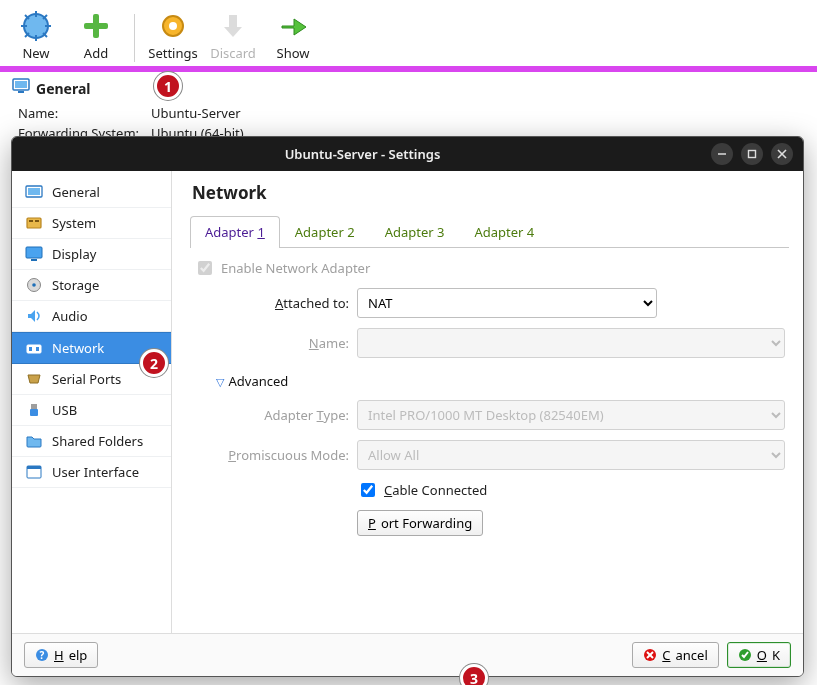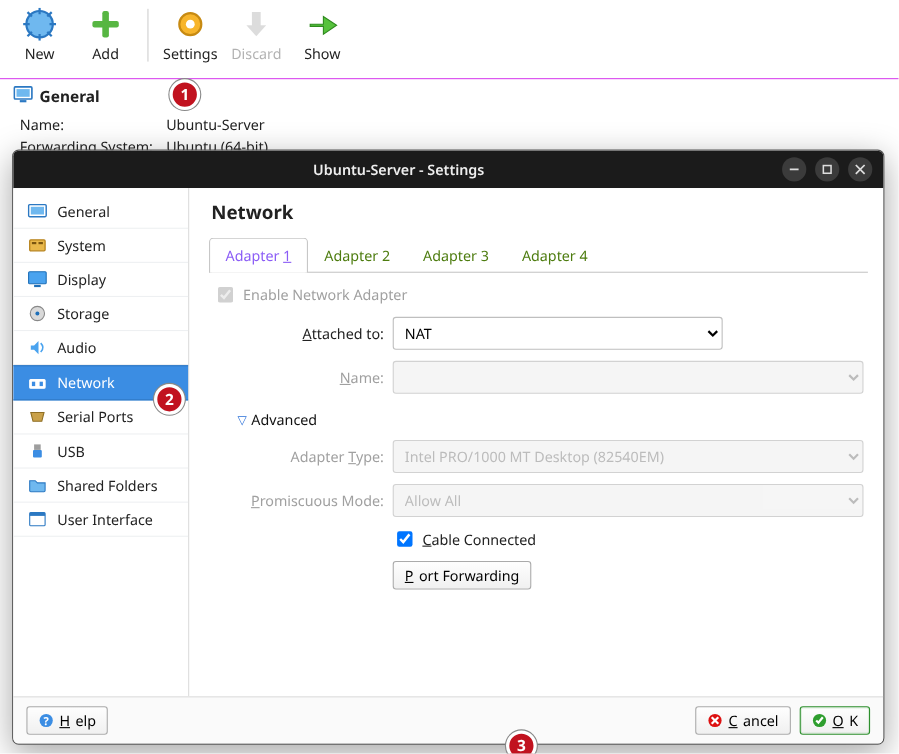--- a/index.html
+++ b/index.html
@@ -11,24 +11,24 @@
     background: #fff;
     width: 817px;
     height: 685px;
     overflow: hidden;
     position: relative;
   }
 
   
   .main-toolbar {
     display: flex;
-    align-items: flex-start;
+    align-items: flex-end;
     padding: 2px 8px 4px;
     gap: 4px;
-    border-bottom: 1px solid #d946ef;
+    border-bottom: 6px solid #d946ef;
     height: 72px;
   }
   .tb-btn {
     width: 56px;
     text-align: center;
     padding-top: 4px;
     cursor: pointer;
   }
   .tb-btn .ic { height: 32px; display:flex; align-items:center; justify-content:center; }
   .tb-btn .lbl { margin-top: 2px; }
@@ -104,21 +104,21 @@
   .tabbar { display:flex; border-bottom:1px solid #c7c7c7; }
   .tab {
     padding: 6px 14px;
     border:1px solid transparent;
     border-bottom:none;
     color:#4d7c0f;
     cursor:pointer;
     position:relative;
   }
   .tab.active {
-    color:#8b5cf6;
+    color:#4c1d95;
     border-color:#c7c7c7;
     background:#fff;
     border-top-left-radius:4px; border-top-right-radius:4px;
     margin-bottom:-1px;
   }
   .tab.active .u, .form-row .u, .check-lbl .u, .btn .u { text-decoration: underline; }
 
   .panel { padding: 10px 4px 0 4px; color:#333; }
   .check { display:flex; align-items:center; gap:6px; }
   .check input { width:14px; height:14px; }

